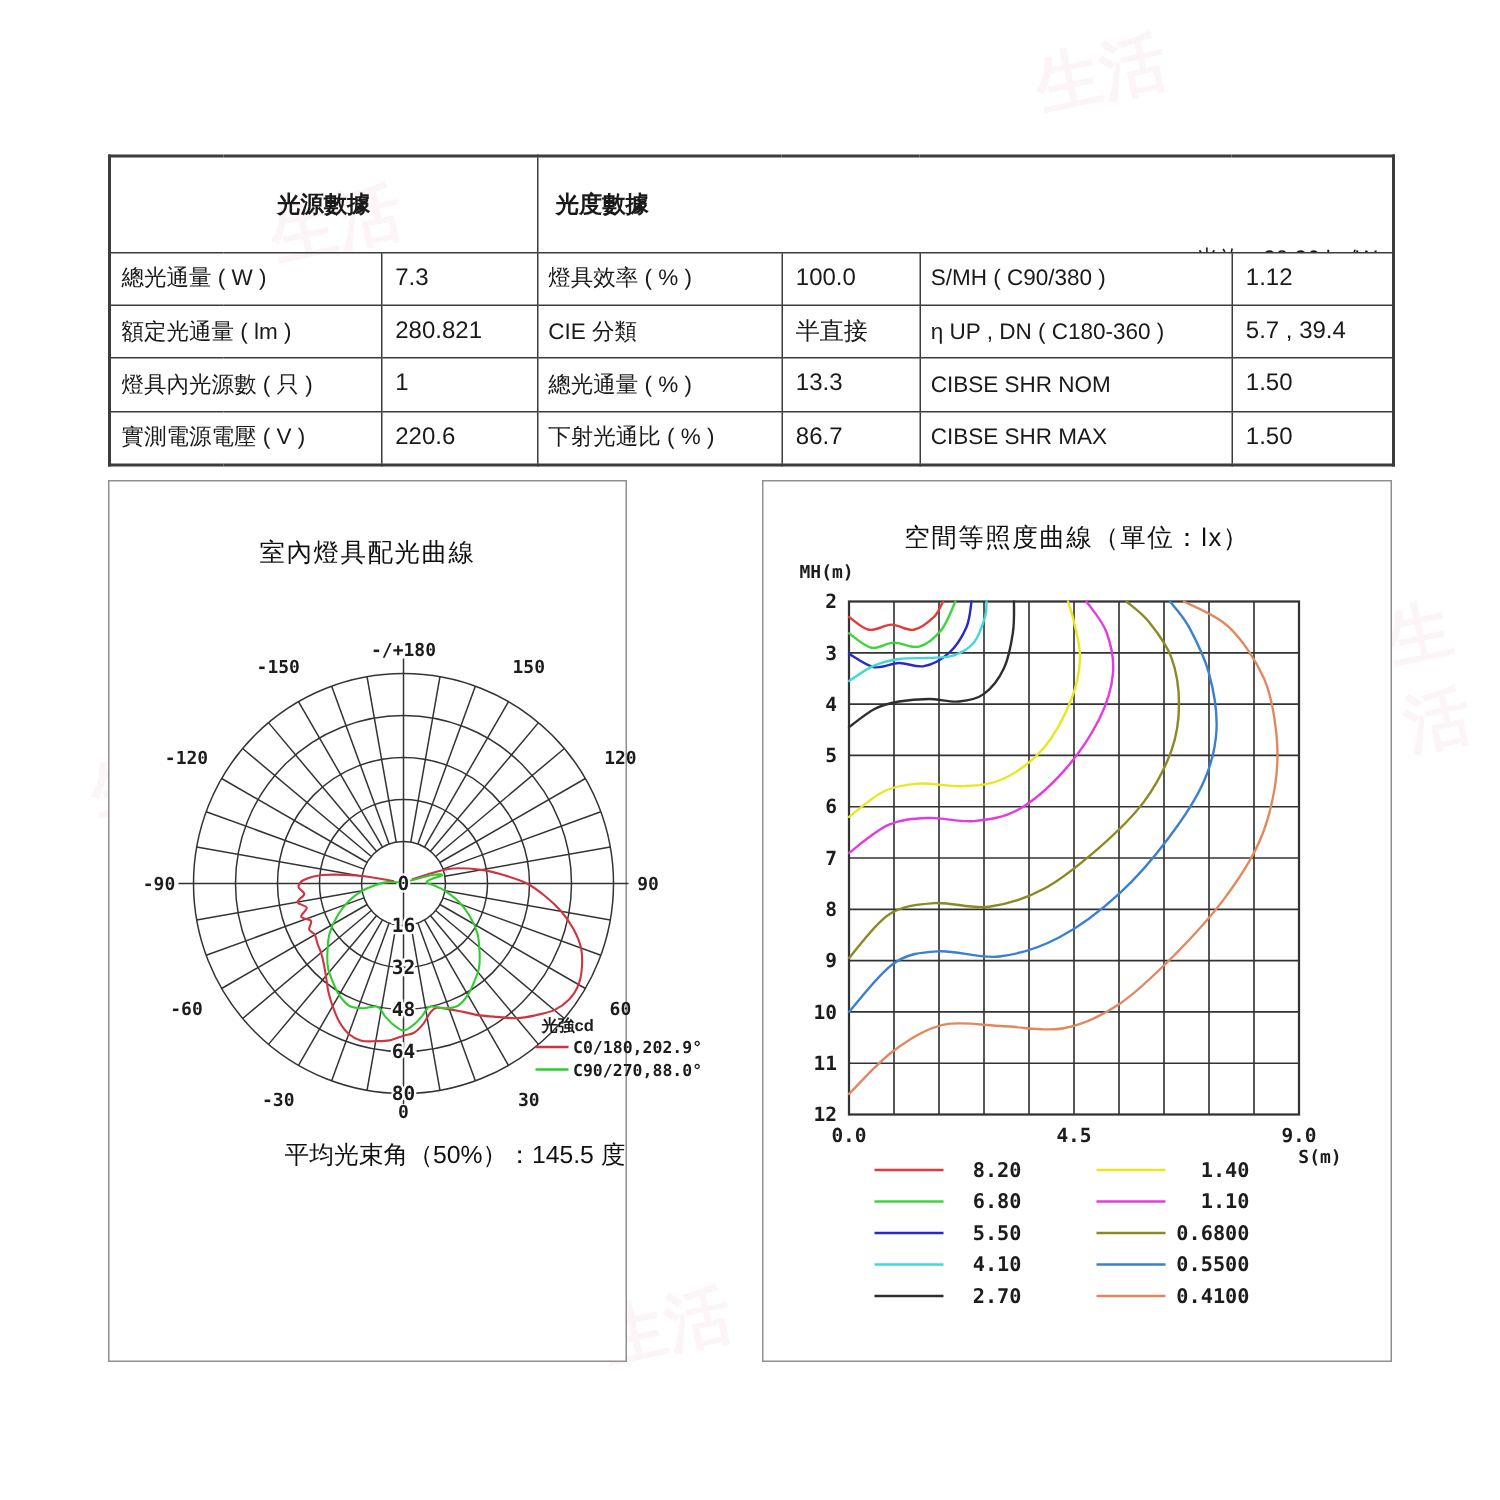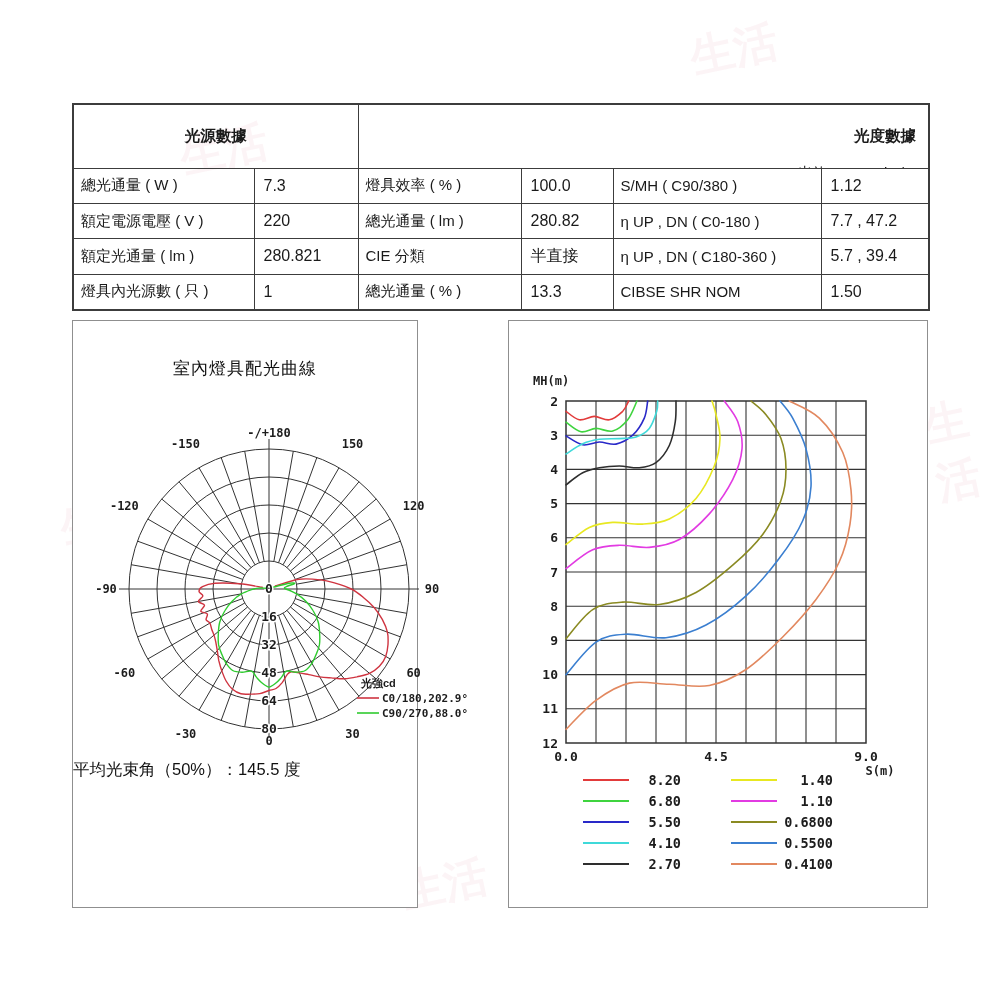--- a/index.html
+++ b/index.html
@@ -6,33 +6,33 @@
   .page{position:relative;width:1000px;height:1000px;background:#fff;overflow:hidden;
         font-family:"Liberation Sans",sans-serif;color:#1a1a1a;}
   
   table.spec{position:absolute;left:72px;top:103px;width:856px;height:208px;
              border-collapse:collapse;table-layout:fixed;}
   table.spec td{border:1.5px solid #3c3c3c;height:29px;padding:0 0 0 7px;
                 font-size:15px;white-space:nowrap;overflow:hidden;vertical-align:middle;}
   table.spec{border:2px solid #3c3c3c;}
   table.spec td.hd{font-weight:bold;font-size:15.5px;text-align:center;padding:12px;position:relative;}
   table.spec td.val{font-size:16px;padding-left:9px;}
-  .hd-title{display:block;text-align:right;font-weight:bold;}
+  .hd-title{display:block;text-align:left;font-weight:bold;}
   .hd-eff{position:absolute;right:10px;top:50%;transform:translateY(-50%);
           font-weight:normal;font-size:15px;margin-top:37px;}
   
   .panel{position:absolute;top:320px;height:588px;border:1.5px solid #8f8f8f;
          background:#fff;box-sizing:border-box;}
   .panel-left{left:72px;width:346px;}
   .panel-right{left:508px;width:420px;}
   .panel-title{position:absolute;left:0;width:100%;text-align:center;
                font-size:17px;color:#111;letter-spacing:1px;}
   .panel-left .panel-title{top:36px;}
   .panel-right .panel-title{top:26px;}
-  .polar-caption{position:absolute;left:0;top:438px;width:100%;text-align:left;
+  .polar-caption{position:absolute;left:0;top:438px;width:100%;text-align:right;
                  font-size:16.5px;color:#111;}
   svg.chart{position:absolute;left:0;top:0;}
   
   .wm{position:absolute;font-size:44px;font-weight:bold;color:rgba(214,106,130,0.07);
       transform:rotate(-12deg);pointer-events:none;}
 </style>
 </head>
 <body>
 
 <div class="page">
@@ -66,41 +66,41 @@
         </tr>
         <tr>
           <td class="lab" colspan="2">總光通量 ( W )</td>
           <td class="val" colspan="1">7.3</td>
           <td class="lab" colspan="1">燈具效率 ( % )</td>
           <td class="val" colspan="1">100.0</td>
           <td class="lab" colspan="1">S/MH ( C90/380 )</td>
           <td class="val" colspan="1">1.12</td>
         </tr>
         <tr>
-          <td class="lab" colspan="2">額定電源電壓 ( V )</td>
-          <td class="val" colspan="1">220</td>
-          <td class="lab" colspan="1">總光通量 ( lm )</td>
-          <td class="val" colspan="1">280.82</td>
-          <td class="lab" colspan="1">η UP , DN ( C0-180 )</td>
-          <td class="val" colspan="1">7.7 , 47.2</td>
-        </tr>
-        <tr>
           <td class="lab" colspan="2">額定光通量 ( lm )</td>
           <td class="val" colspan="1">280.821</td>
           <td class="lab" colspan="1">CIE 分類</td>
           <td class="val" colspan="1">半直接</td>
           <td class="lab" colspan="1">η UP , DN ( C180-360 )</td>
           <td class="val" colspan="1">5.7 , 39.4</td>
         </tr>
         <tr>
           <td class="lab" colspan="2">燈具內光源數 ( 只 )</td>
           <td class="val" colspan="1">1</td>
           <td class="lab" colspan="1">總光通量 ( % )</td>
           <td class="val" colspan="1">13.3</td>
           <td class="lab" colspan="1">CIBSE SHR NOM</td>
+          <td class="val" colspan="1">1.50</td>
+        </tr>
+        <tr>
+          <td class="lab" colspan="2">實測電源電壓 ( V )</td>
+          <td class="val" colspan="1">220.6</td>
+          <td class="lab" colspan="1">下射光通比 ( % )</td>
+          <td class="val" colspan="1">86.7</td>
+          <td class="lab" colspan="1">CIBSE SHR MAX</td>
           <td class="val" colspan="1">1.50</td>
         </tr>
       </tbody>
   </table>
 
   <div class="panel panel-left">
     <div class="panel-title">室內燈具配光曲線</div>
     <svg id="polar-svg" class="chart" width="418" height="588" viewBox="0 0 418 588">
         <g stroke="#333" stroke-width="1" fill="none">
           <circle cx="196" cy="268" r="28"></circle>
@@ -172,20 +172,21 @@
           <line x1="284" y1="377" x2="306" y2="377" stroke="#cf3440" stroke-width="1.6"></line>
           <text x="309" y="381" font-family="&quot;DejaVu Sans Mono&quot;,monospace" font-weight="bold" fill="#1c1c1c" font-size="11">C0/180,202.9°</text>
           <line x1="284" y1="392" x2="306" y2="392" stroke="#2fcb2f" stroke-width="1.6"></line>
           <text x="309" y="396" font-family="&quot;DejaVu Sans Mono&quot;,monospace" font-weight="bold" fill="#1c1c1c" font-size="11">C90/270,88.0°</text>
         </g>
       </svg>
     <div class="polar-caption">平均光束角（50%）：145.5 度</div>
   </div>
 
   <div class="panel panel-right">
+    <div class="panel-title">空間等照度曲線（單位：lx）</div>
     <svg id="isolux-svg" class="chart" width="420" height="588" viewBox="0 0 420 588">
         <g stroke="#333" stroke-width="1.1" fill="none">
           <line x1="87" y1="80" x2="87" y2="422"></line>
           <line x1="57" y1="114.2" x2="357" y2="114.2"></line>
           <line x1="117" y1="80" x2="117" y2="422"></line>
           <line x1="57" y1="148.4" x2="357" y2="148.4"></line>
           <line x1="147" y1="80" x2="147" y2="422"></line>
           <line x1="57" y1="182.6" x2="357" y2="182.6"></line>
           <line x1="177" y1="80" x2="177" y2="422"></line>
           <line x1="57" y1="216.8" x2="357" y2="216.8"></line>

